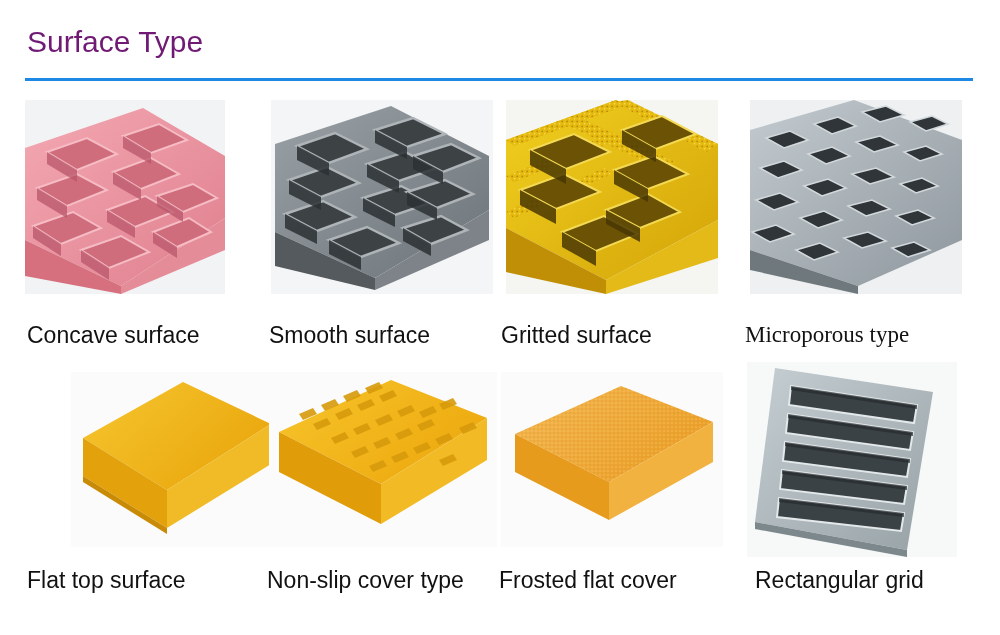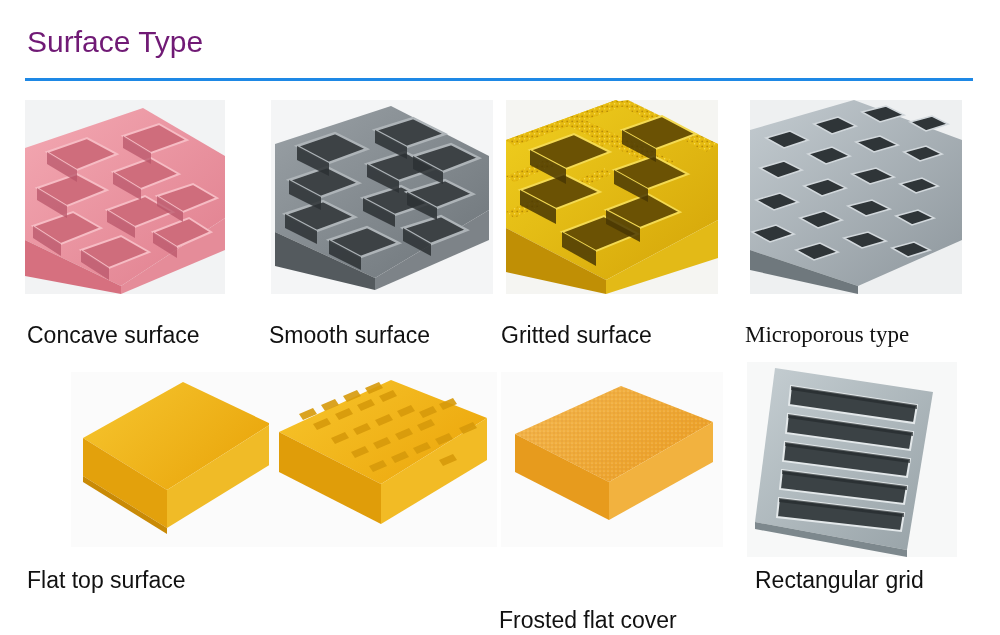--- a/index.html
+++ b/index.html
@@ -93,21 +93,21 @@
   .c23 { width: 244px; }
   .c24 { width: 265px; }
 
   .c21 .thumb { left: 25px; top: 10px; width: 205px; height: 175px; }
   .c22 .thumb { left: 10px; top: 10px; width: 228px; height: 175px; }
   .c23 .thumb { left: 10px; top: 10px; width: 222px; height: 175px; }
   .c24 .thumb { left: 12px; top: 0; width: 210px; height: 195px; }
 
   .c21 .caption { position: absolute; left: 27px; top: 205px; }
   .c22 .caption { position: absolute; left: 8px; top: 205px; }
-  .c23 .caption { position: absolute; left: 8px; top: 205px; margin-top: 40px; }
+  .c23 .caption { position: absolute; left: 8px; top: 205px; }
   .c24 .caption { position: absolute; left: 8px; top: 205px; margin-left: 12px; }
 
   
   .art { position: absolute; inset: 0; }
   svg { display: block; }
 </style>
 </head>
 <body>
 
 <div class="page">
@@ -360,20 +360,21 @@
               </g>
               <g>
                 <polygon points="150,40 164,34 168,40 154,46"></polygon>
                 <polygon points="170,32 184,26 188,32 174,38"></polygon>
                 <polygon points="190,56 204,50 208,56 194,62"></polygon>
                 <polygon points="170,88 184,82 188,88 174,94"></polygon>
               </g>
             </g>
           </svg>
         </div>
+        <div class="caption">Non-slip cover type</div>
       </div>
 
       <div class="cell c23">
         <div class="thumb">
           <svg class="art" viewBox="0 0 222 175" preserveAspectRatio="none">
             <defs>
               <linearGradient id="frostTop" x1="0" y1="0" x2="1" y2="0.6">
                 <stop offset="0%" stop-color="#f4b851"></stop>
                 <stop offset="100%" stop-color="#eb9f24"></stop>
               </linearGradient>

